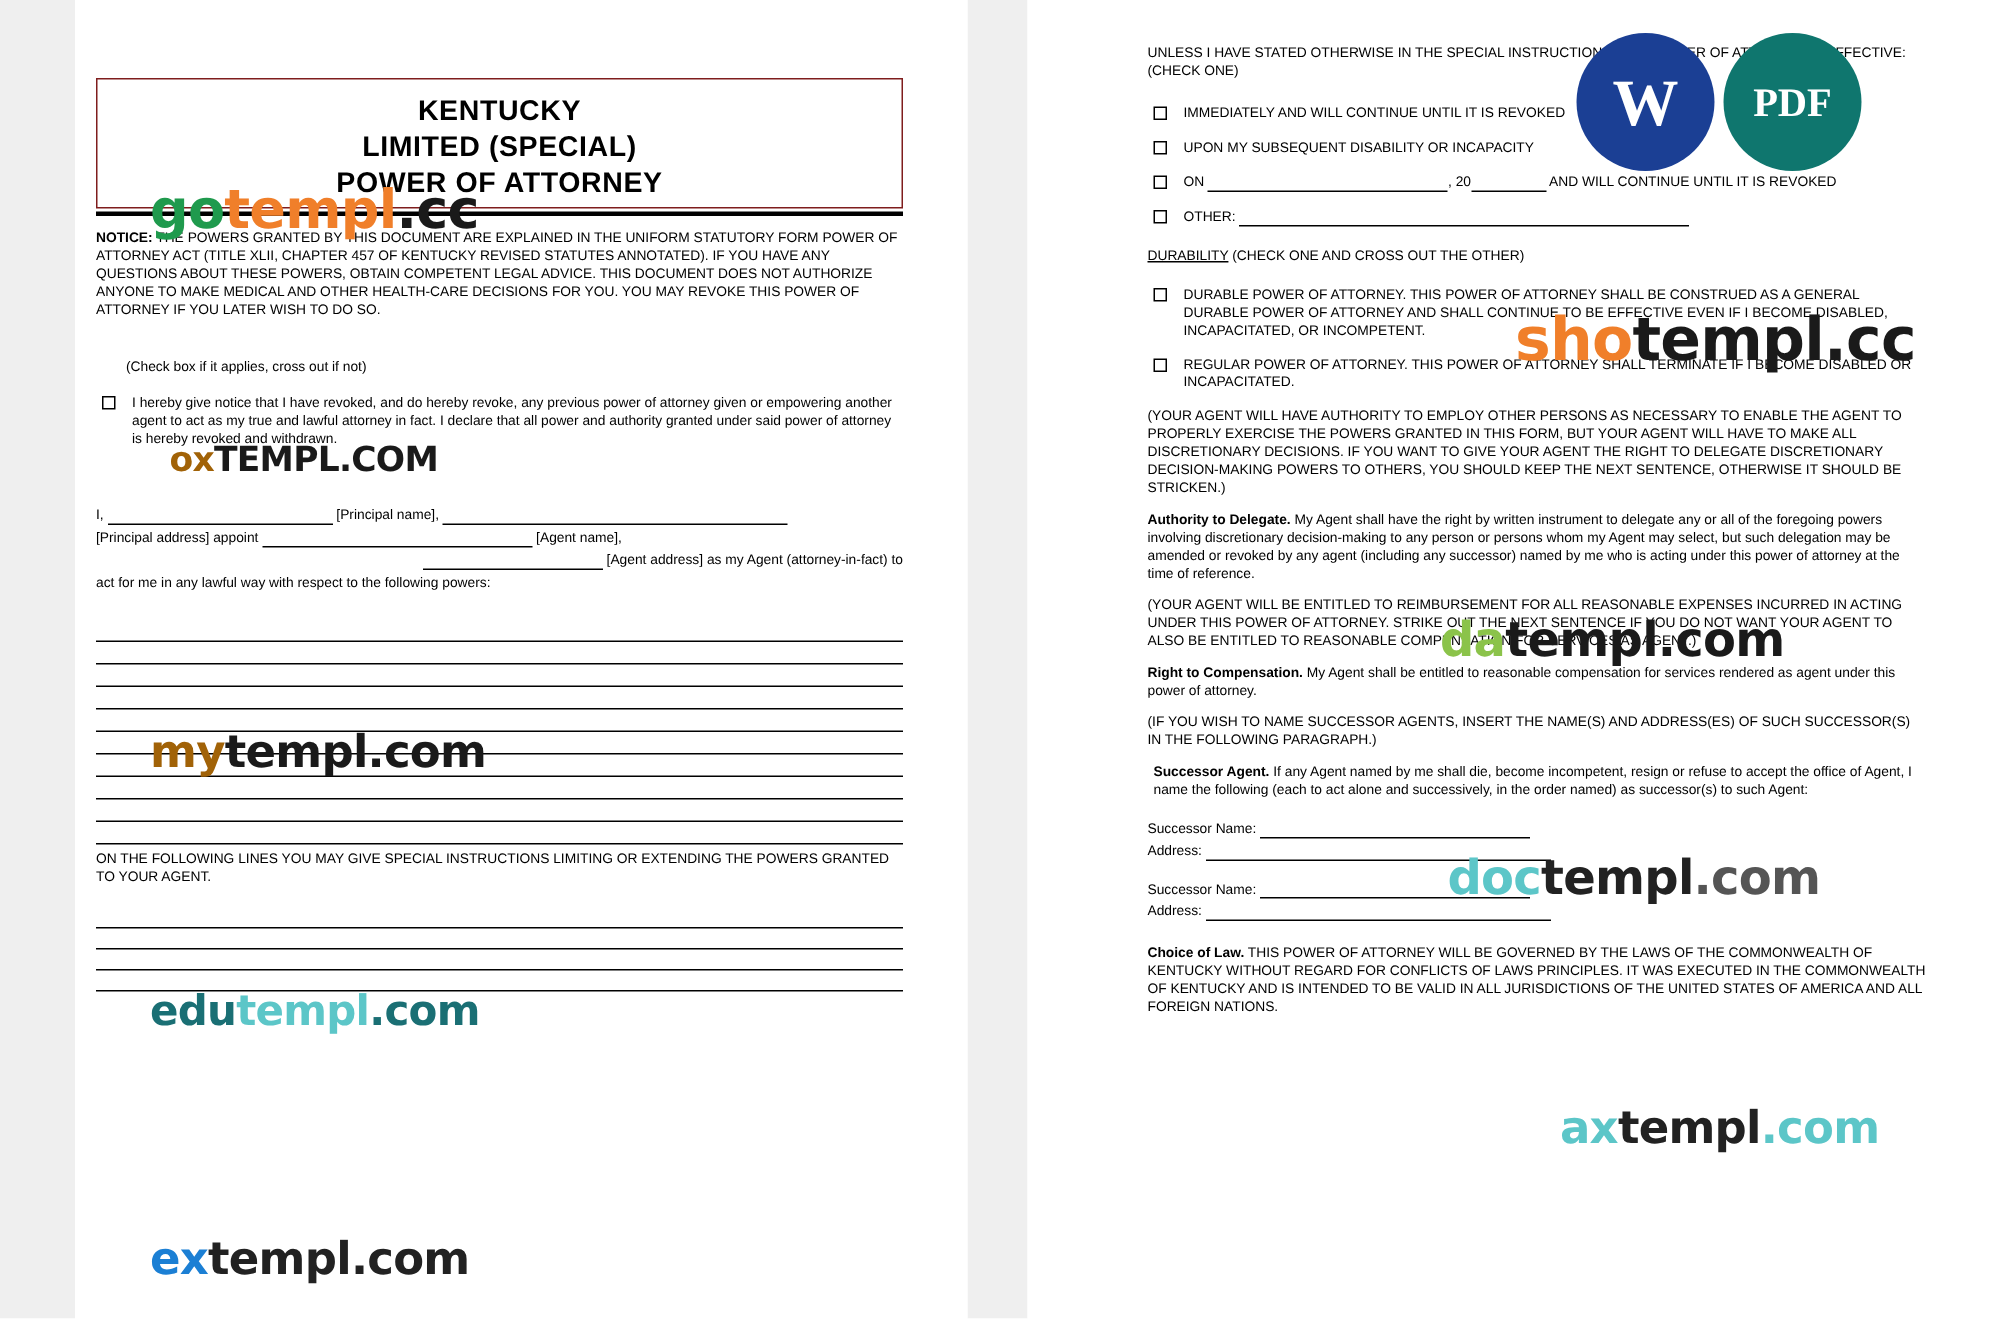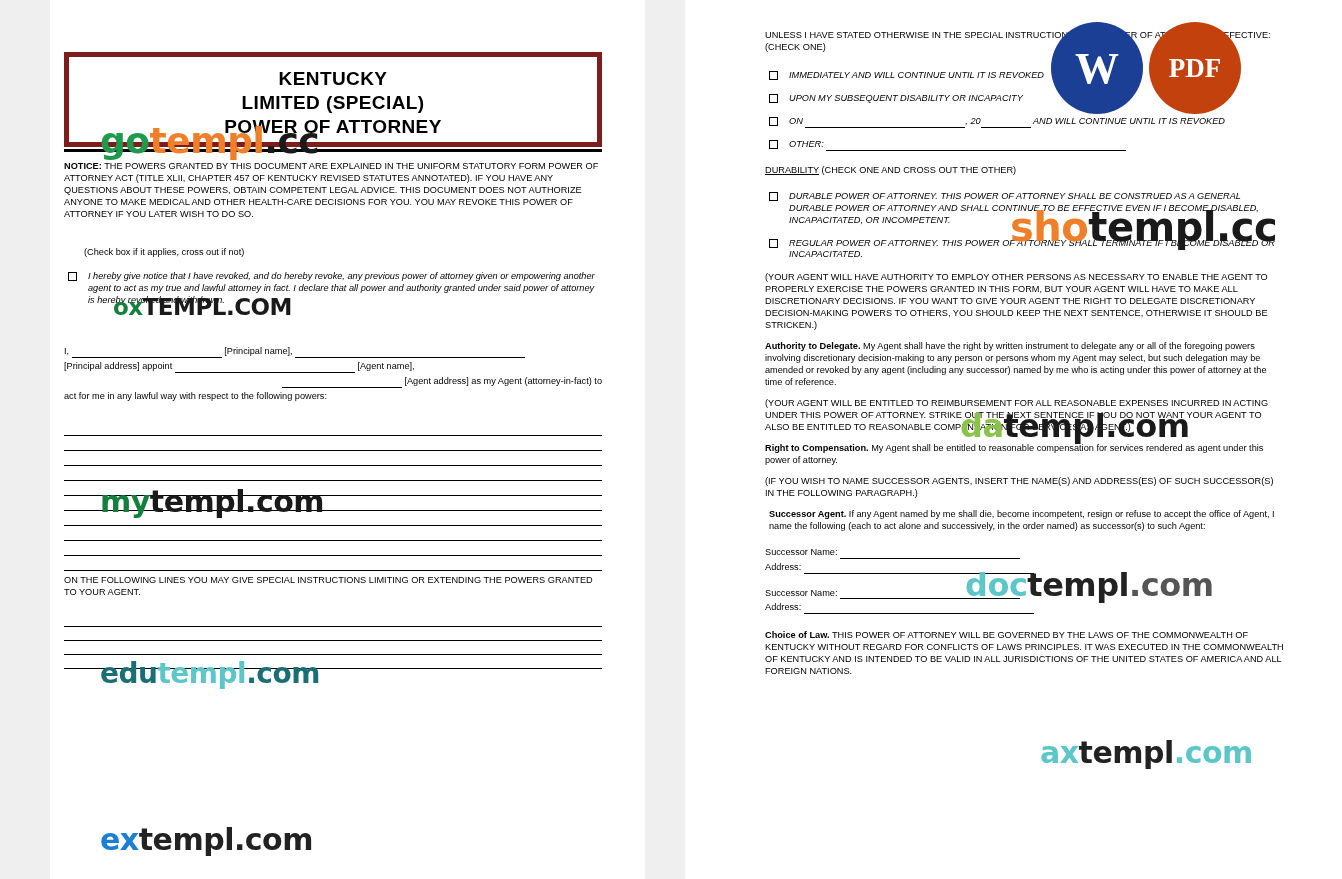--- a/index.html
+++ b/index.html
@@ -37,21 +37,21 @@
     position: absolute;
     font-size: 9.2px;
     line-height: 1.30;
     color: #000;
   }
   #col-left  { left: 64px; top: 52px; width: 538px; }
   #col-right { left: 765px; top: 30px; width: 520px; }
 
   
   .title-box {
-    border: 5px solid #7f1d1d;
+    border: 1px solid #7f1d1d;
     padding: 10px 6px 4px 6px;
     text-align: center;
     margin-bottom: 2px;
   }
   .title-box .t {
     font-weight: bold;
     font-size: 19px;
     line-height: 1.25;
     letter-spacing: .4px;
   }
@@ -71,21 +71,21 @@
     display: flex;
     align-items: flex-start;
     margin: 0 0 11px 0;
   }
   .cbrow .cb {
     flex: 0 0 auto;
     width: 9px; height: 9px;
     border: 1px solid #000;
     margin: 1px 11px 0 4px;
   }
-  .cbrow .cbtext { flex: 1 1 auto; font-style: italic; }
+  .cbrow .cbtext { flex: 1 1 auto; }
 
   
   .ln {
     display: inline-block;
     border-bottom: 1px solid #000;
     height: 10px;
     vertical-align: bottom;
   }
   .w50 { width: 50px; }
   .w120 { width: 120px; }
@@ -109,21 +109,21 @@
     position: absolute;
     font-family: "DejaVu Sans", sans-serif;
     font-weight: bold;
     white-space: nowrap;
     pointer-events: none;
     letter-spacing: -.5px;
   }
   .wm .g  { color: #1f9a4d; }
   .wm .o  { color: #f07f2a; }
   .wm .k  { color: #1a1a1a; }
-  .wm .y  { color: #15803d; }
+  .wm .y  { color: #a16207; }
   .wm .teal { color: #5cc6c8; }
   .wm .dteal { color: #1a6f74; }
   .wm .blue { color: #1b7fd4; margin-top: 25px; }
   .wm .dk { color: #222; }
   .wm .grey { color: #555; }
   .wm .lgreen { color: #8bc34a; }
 
   #wm-gotempl { left: 100px; top: 120px; font-size: 36px; }
   #wm-oxtempl { left: 113px; top: 294px; font-size: 23px; }
   #wm-mytempl { left: 100px; top: 484px; font-size: 30px; }
@@ -147,21 +147,21 @@
   }
   #badge-word {
     left: 1051px; top: 22px;
     width: 92px; height: 92px;
     background: #1b3f94;
     font-size: 44px;
   }
   #badge-pdf {
     left: 1149px; top: 22px;
     width: 92px; height: 92px;
-    background: #c2410c;
+    background: #0f766e;
     font-size: 27px;
   }
 </style>
 </head>
 <body>
 
 <div id="page">
 
   <div class="gutter" id="gutter-left"></div>
   <div class="gutter" id="gutter-mid"></div>

